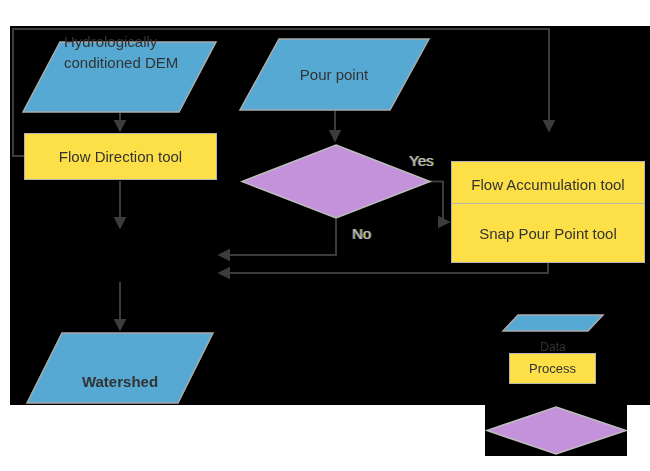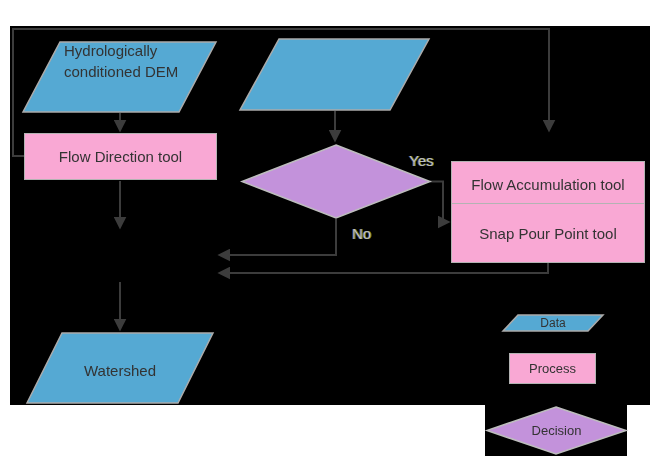--- a/index.html
+++ b/index.html
@@ -11,39 +11,39 @@
     position:absolute; left:10px; top:26px; width:640px; height:379px;
     background:#000000;
   }
   .decision-bg {
     position:absolute; left:485px; top:404px; width:142px; height:52px;
     background:#000000;
   }
   svg.layer { position:absolute; left:0; top:0; width:650px; height:471px; }
   .rect-node {
     position:absolute; box-sizing:border-box;
-    background:#f9a8d4; border:1px solid #b3b3b3;
+    background:#fde047; border:1px solid #b3b3b3;
     display:flex; align-items:center; justify-content:center;
     color:#333333; font-size:15px; text-align:center;
   }
   .shape-label {
     position:absolute; display:flex; align-items:center; justify-content:center;
     color:#333333; font-size:15px; text-align:center; line-height:20px;
     pointer-events:none;
   }
   .shape-label.left-align {
     justify-content:flex-start; text-align:left; align-items:flex-start; line-height:21px;
   }
   .edge-label {
     position:absolute; font-size:15px; color:#bdbdbd;
     text-shadow: 1px 0 0 rgba(255,230,0,0.55), -1px 0 0 rgba(60,120,255,0.55);
     pointer-events:none;
   }
   .legend-label { font-size:13px; }
-  .legend-label-small { font-size:12px; }
+  .legend-label-small { font-size:12px;margin-top:24px; }
 </style>
 </head>
 <body>
 
 <div class="stage">
 
   <div class="canvas-bg"></div>
   <div class="decision-bg"></div>
 
   <svg class="layer" viewBox="0 0 650 471">
@@ -71,21 +71,21 @@
 
     <polygon points="518,315 603,315 588,331 503,331" fill="#55A9D3" stroke="#ABABAB" stroke-width="1.5"></polygon>
     <polygon points="556,407 626,430.5 556,454 487,430.5" fill="#C392DB" stroke="#BDBDBD" stroke-width="1.5"></polygon>
   </svg>
 
   <div class="rect-node" style="left:24px; top:133px; width:193px; height:47px;">Flow Direction tool</div>
   <div class="rect-node" style="left:451px; top:133px; width:194px; height:47px;margin-top:28px;">Flow Accumulation tool</div>
   <div class="rect-node" style="left:451px; top:203px; width:194px; height:60px;">Snap Pour Point tool</div>
   <div class="rect-node legend-label" style="left:509px; top:353px; width:87px; height:31px;">Process</div>
 
-  <div class="shape-label left-align" style="left:64px; top:40px; width:122px; height:64px;">Hydrologically conditioned DEM</div>
-  <div class="shape-label" style="left:50px; top:335px; width:140px; height:72px;">Watershed</div>
+  <div class="shape-label left-align" style="left:64px; top:31px; width:122px; height:64px;">Hydrologically conditioned DEM</div>
+  <div class="shape-label" style="left:264px; top:39px; width:140px; height:71px;">Pour point</div>
+  <div class="shape-label" style="left:50px; top:346px; width:140px; height:72px;font-weight:bold;">Watershed</div>
   <div class="shape-label legend-label-small" style="left:503px; top:314px; width:100px; height:18px;">Data</div>
-  <div class="shape-label legend-label" style="left:487px; top:407px; width:139px; height:47px;">Decision</div>
 
   <div class="edge-label" style="left:409px; top:152px;">Yes</div>
   <div class="edge-label" style="left:304px; top:225px;padding-left:48px;">No</div>
 
 </div>
 
 </body></html>

